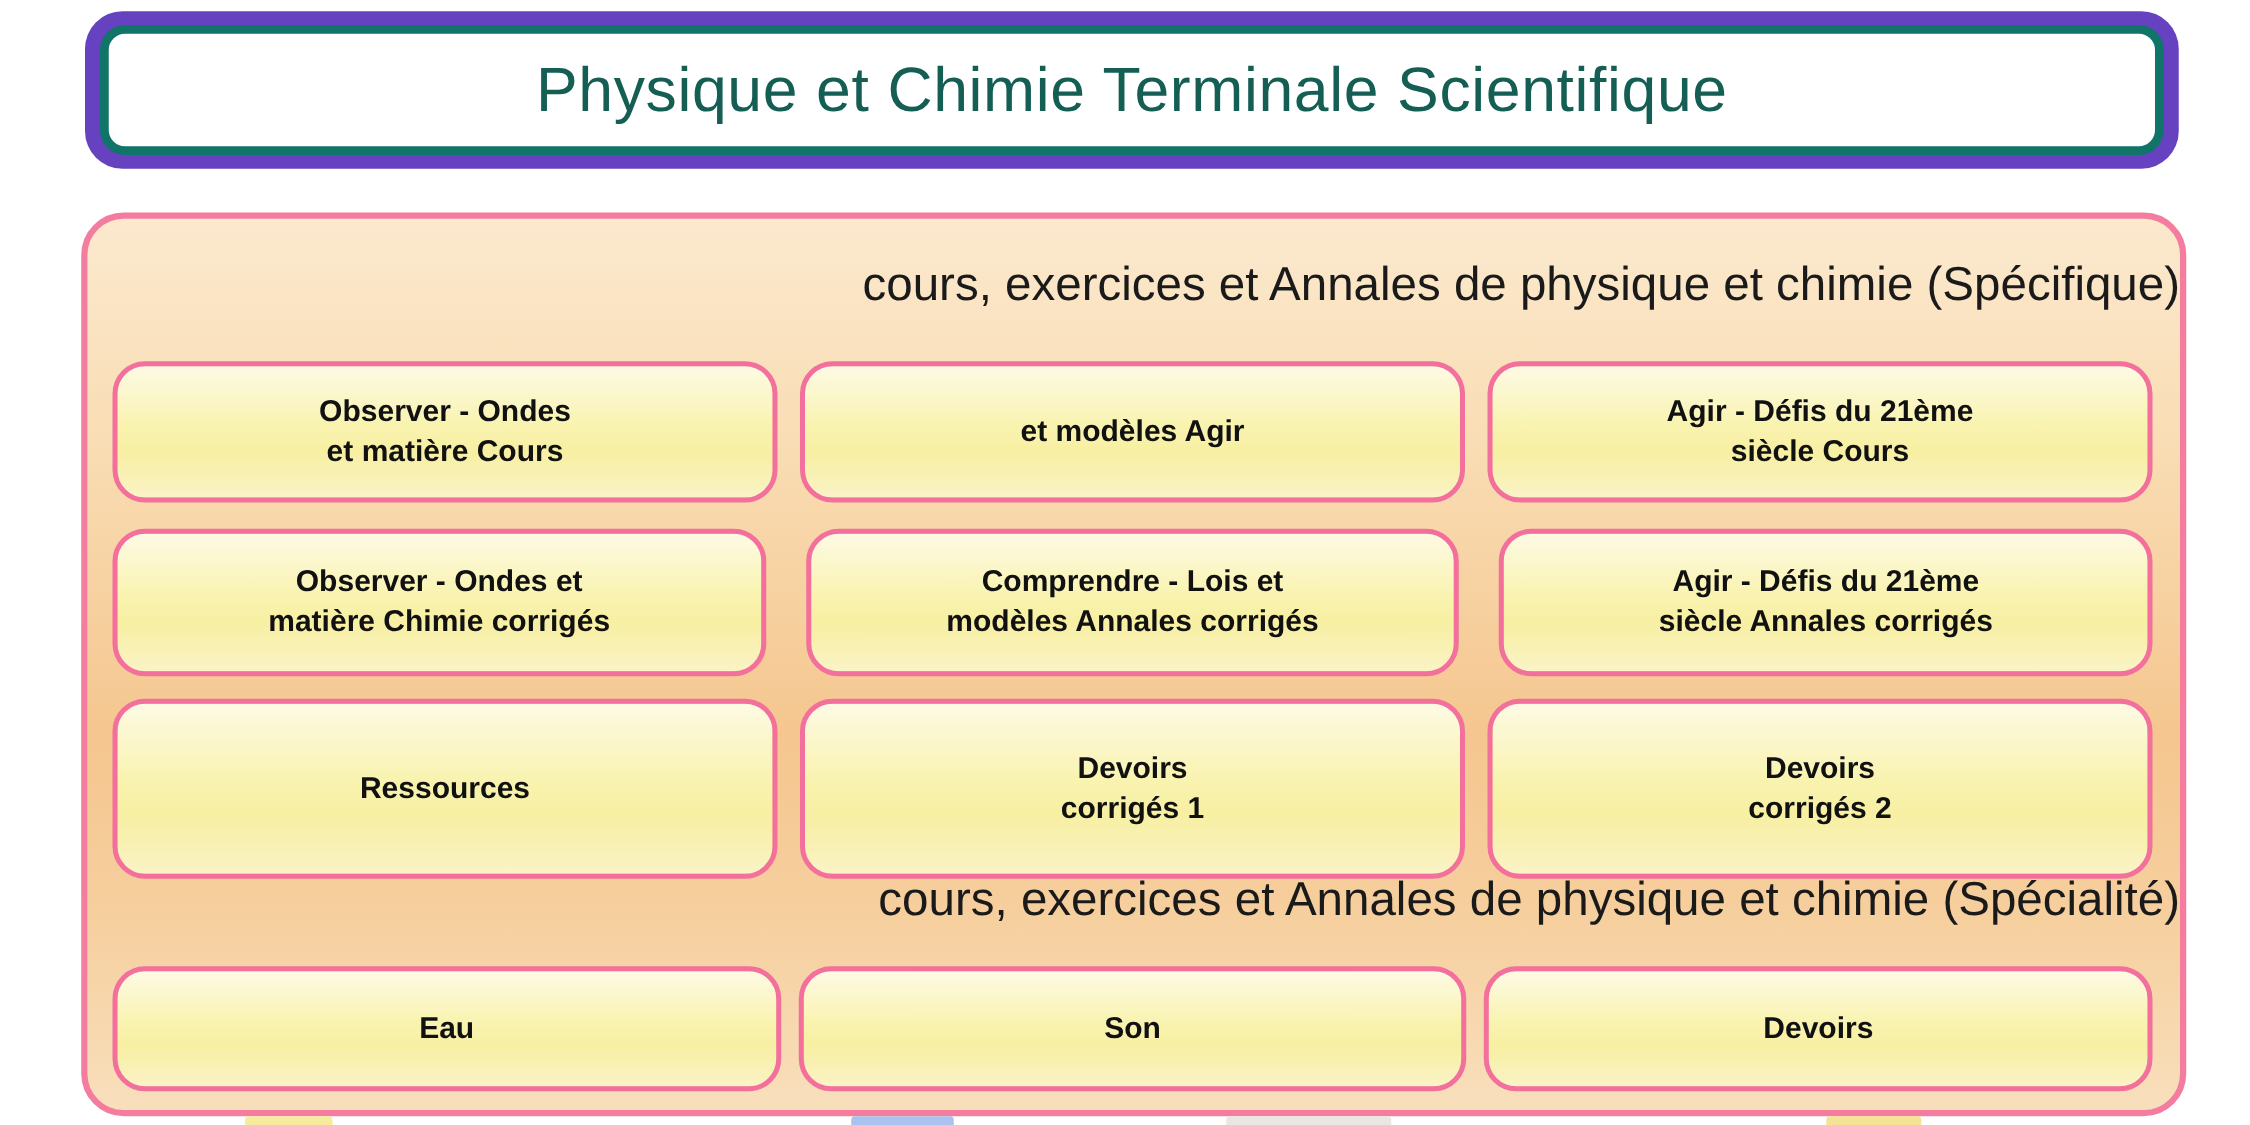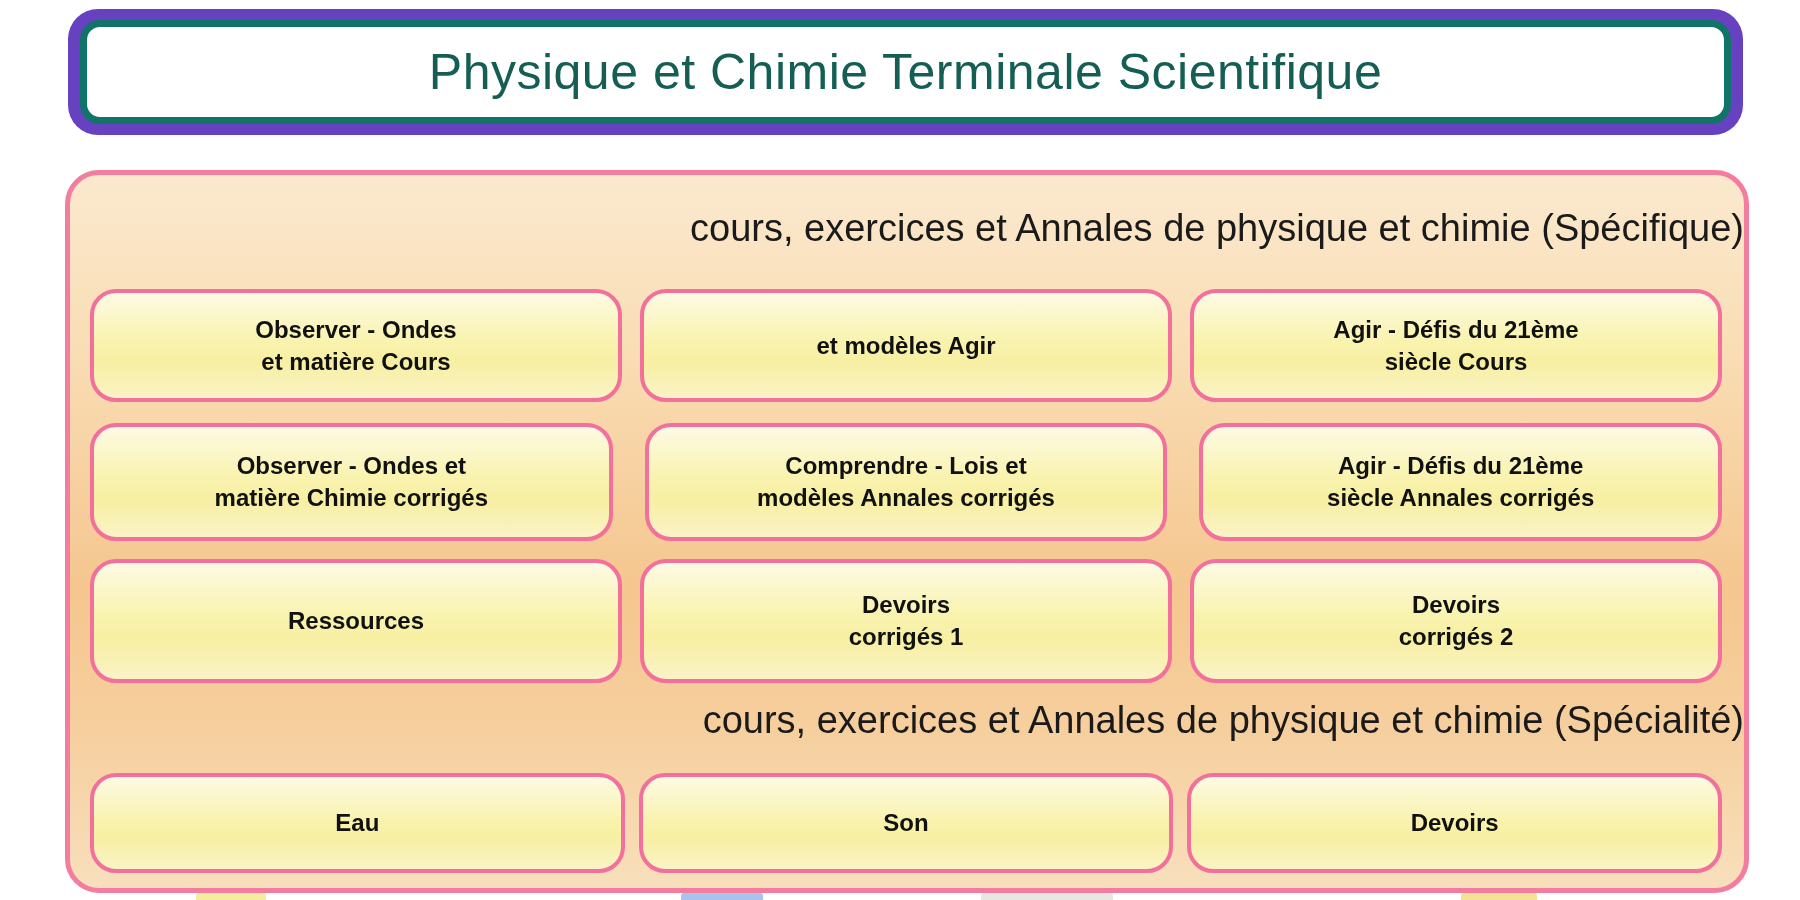--- a/index.html
+++ b/index.html
@@ -62,21 +62,21 @@
   .heading-2 { top: 524px; }
 
   .grid-row {
     position: absolute;
     left: 20px; right: 22px;
     display: flex;
     gap: 18px;
   }
   .row-1 { top: 114px; height: 113px; }
   .row-2 { top: 248px; height: 118px; gap: 32px; }
-  .row-3 { top: 384px; height: 124px; }
+  .row-3 { top: 384px; height: 144px; }
   .row-4 { top: 598px; height: 100px; gap: 14px; }
 
   .btn {
     flex: 1 1 0;
     box-sizing: border-box;
     border: 4px solid var(--button-border, #F2709B);
     border-radius: 26px;
     background: linear-gradient(180deg,
       #FDFAE4 0%, #F9F3B0 45%, #F7EFA2 65%, #FAF3C6 100%);
     display: flex;

